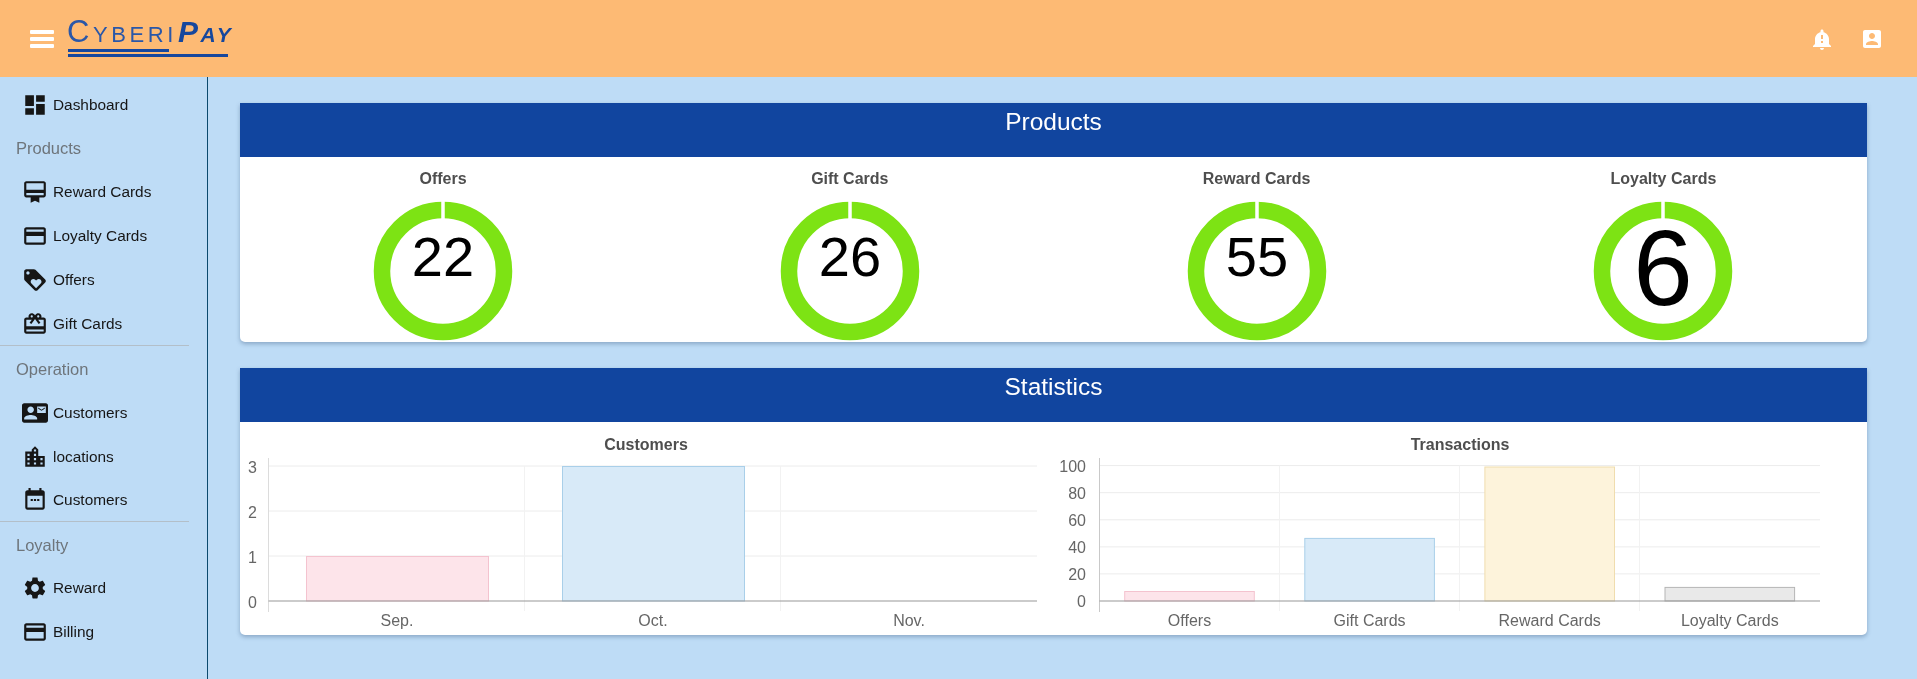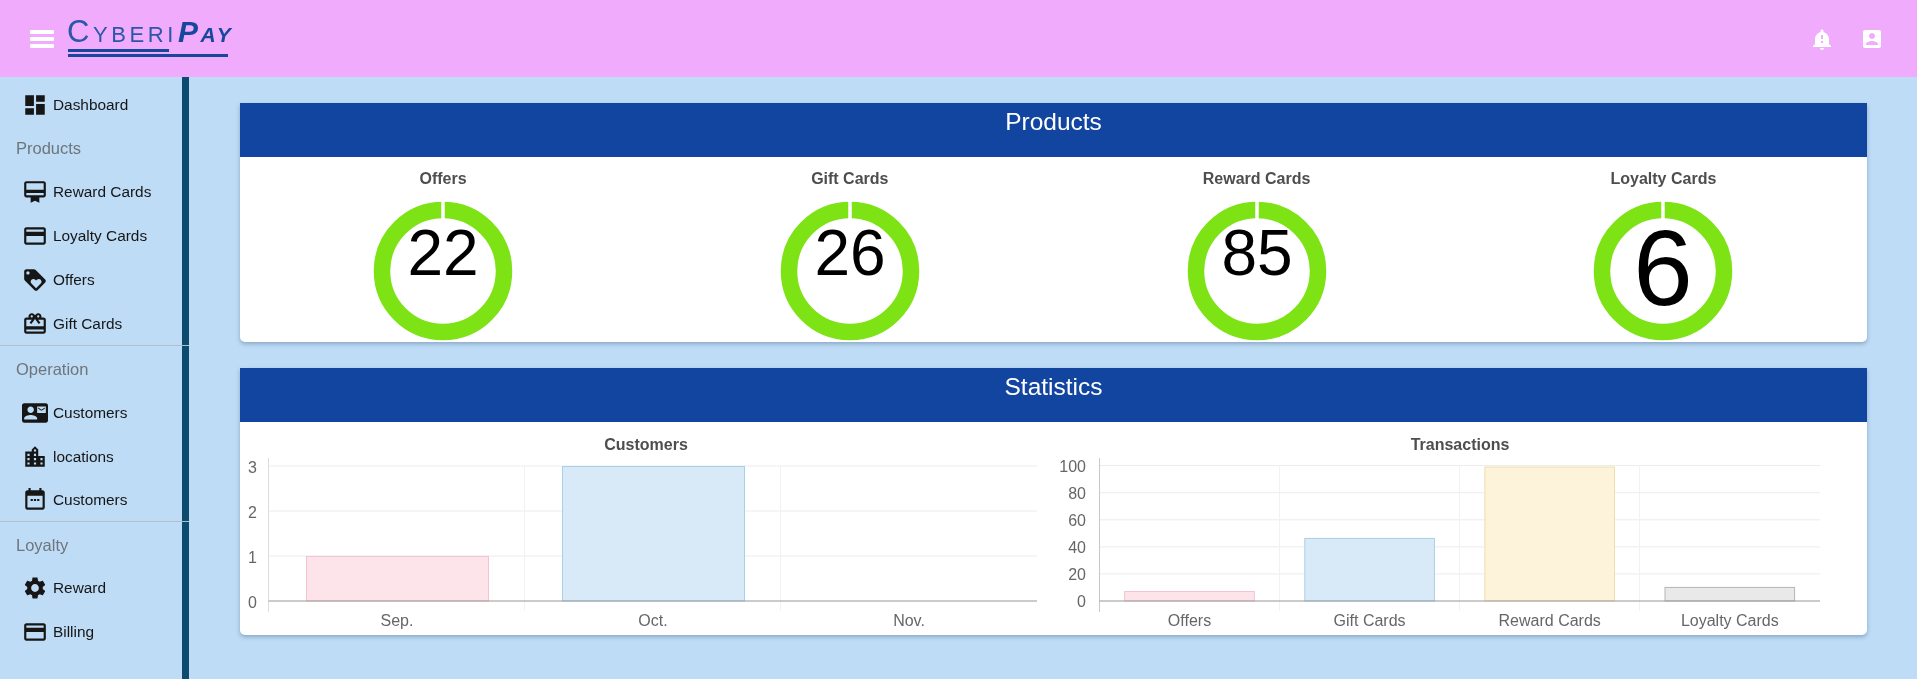--- a/index.html
+++ b/index.html
@@ -1,45 +1,45 @@
 <!DOCTYPE html>
 <html><head>
 <meta charset="utf-8">
 <style>
   * { margin:0; padding:0; box-sizing:border-box; }
   html,body { width:1917px; height:679px; overflow:hidden; background:#bedcf6;
     font-family:"Liberation Sans", sans-serif; }
-  .topbar { position:absolute; left:0; top:0; width:1917px; height:77px; background:#f0abfc; }
+  .topbar { position:absolute; left:0; top:0; width:1917px; height:77px; background:#fdba74; }
   .burger { position:absolute; left:30px; top:30px; }
   .burger div { width:24px; height:4px; background:#fff; border-radius:1px; margin-bottom:3px; }
   .logo { position:absolute; left:67px; top:0; }
   .logo .t { position:absolute; left:0; top:13.5px; white-space:nowrap; font-variant:small-caps; }
   .logo .cyberi { font-size:31px; color:#2a57a8; letter-spacing:3.6px;}
   .logo .pay { font-size:30px; color:#16479d; font-weight:bold; font-style:italic; letter-spacing:2.5px; margin-left:1px;}
   .ul1 { position:absolute; left:1px; top:49px; width:101px; height:3px; background:#16479d; }
   .ul2 { position:absolute; left:1px; top:54px; width:160px; height:3px; background:#16479d; }
   .topicon { position:absolute; top:27px; }
   
-  .sidebar { position:absolute; left:0; top:77px; width:189px; height:602px;
-    border-right:7px solid #0c4a6e; }
+  .sidebar { position:absolute; left:0; top:77px; width:208px; height:602px;
+    border-right:1px solid #0c4a6e; }
   .mi { position:absolute; left:22px; height:26px; display:flex; align-items:center; }
   .mi svg { width:26px; height:26px; flex:0 0 26px; }
   .mi span { margin-left:5px; font-size:15.4px; color:#161616; white-space:nowrap; }
   .sh { position:absolute; left:16px; font-size:16.5px; color:#6e757b; white-space:nowrap; }
   .sdiv { position:absolute; left:0; width:189px; height:1px; background:#b3bfc9; }
   
   .card { position:absolute; left:240px; width:1627px; background:#fff;
     border-radius:0 0 5px 5px; box-shadow:0 2px 4px rgba(40,70,110,0.35); }
   .chead { position:absolute; left:0; top:0; width:100%; height:54px; background:#11459f; }
   .chead span { position:absolute; width:100%; text-align:center; top:6.5px; line-height:1;
     font-size:24.5px; color:#fff; }
   .plabel { position:absolute; font-size:16px; font-weight:bold; color:#4e4e4e;
     text-align:center; width:200px; top:171.3px; line-height:1;}
   .ring { position:absolute; top:201px; }
-  .num { position:absolute; top:221px; line-height:1; font-size:64px; color:#000;
+  .num { position:absolute; top:229px; line-height:1; font-size:56px; color:#000;
     width:200px; text-align:center; }
   .big6 { font-size:107px; top:214.5px; }
 </style>
 </head>
 <body>
 <div class="topbar">
   <div class="burger">
       <div></div>
       <div></div>
       <div></div>
@@ -145,21 +145,21 @@
 <svg class="ring" style="left:1186.6px" width="140" height="140" viewBox="0 0 140 140">
     <circle cx="70" cy="70" r="61" fill="none" stroke="#7de314" stroke-width="16.5"></circle>
     <rect x="68.25" y="0" width="3.5" height="30" fill="#fff"></rect>
   </svg>
 <svg class="ring" style="left:1593.4px" width="140" height="140" viewBox="0 0 140 140">
     <circle cx="70" cy="70" r="61" fill="none" stroke="#7de314" stroke-width="16.5"></circle>
     <rect x="68.25" y="0" width="3.5" height="30" fill="#fff"></rect>
   </svg>
 <div class="num" style="left:343px;">22</div>
 <div class="num" style="left:750px;text-align:center;">26</div>
-<div class="num" style="left:1157px;">85</div>
+<div class="num" style="left:1157px;">55</div>
 <div class="num big6" style="left:1563px;">6</div>
 
 <div class="card" style="top:368px; height:267px;">
   <div class="chead">
       <span>Statistics</span>
     </div>
 </div>
 <svg style="position:absolute; left:240px; top:422px;" width="1627" height="213" viewBox="0 0 1627 213">
 
   <text x="406" y="28" font-size="16" font-weight="bold" fill="#4e4e4e" text-anchor="middle">Customers</text>

